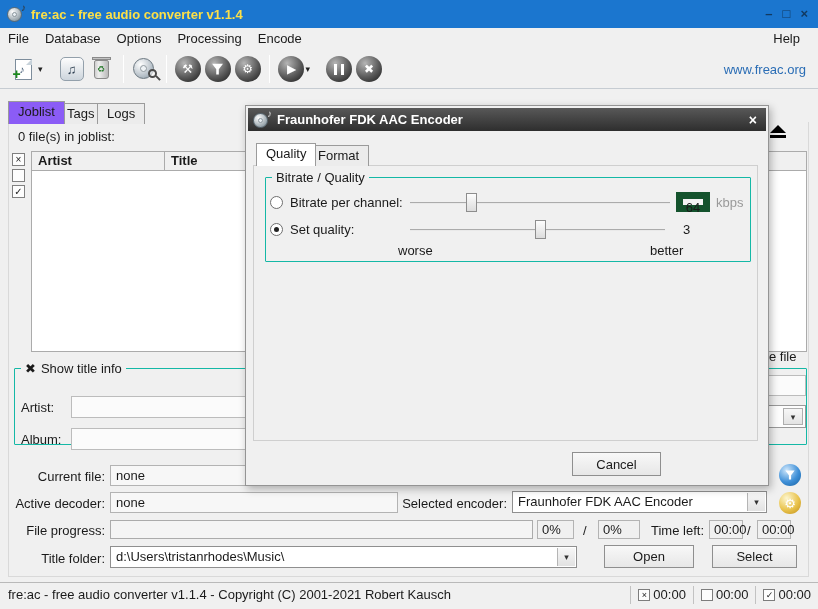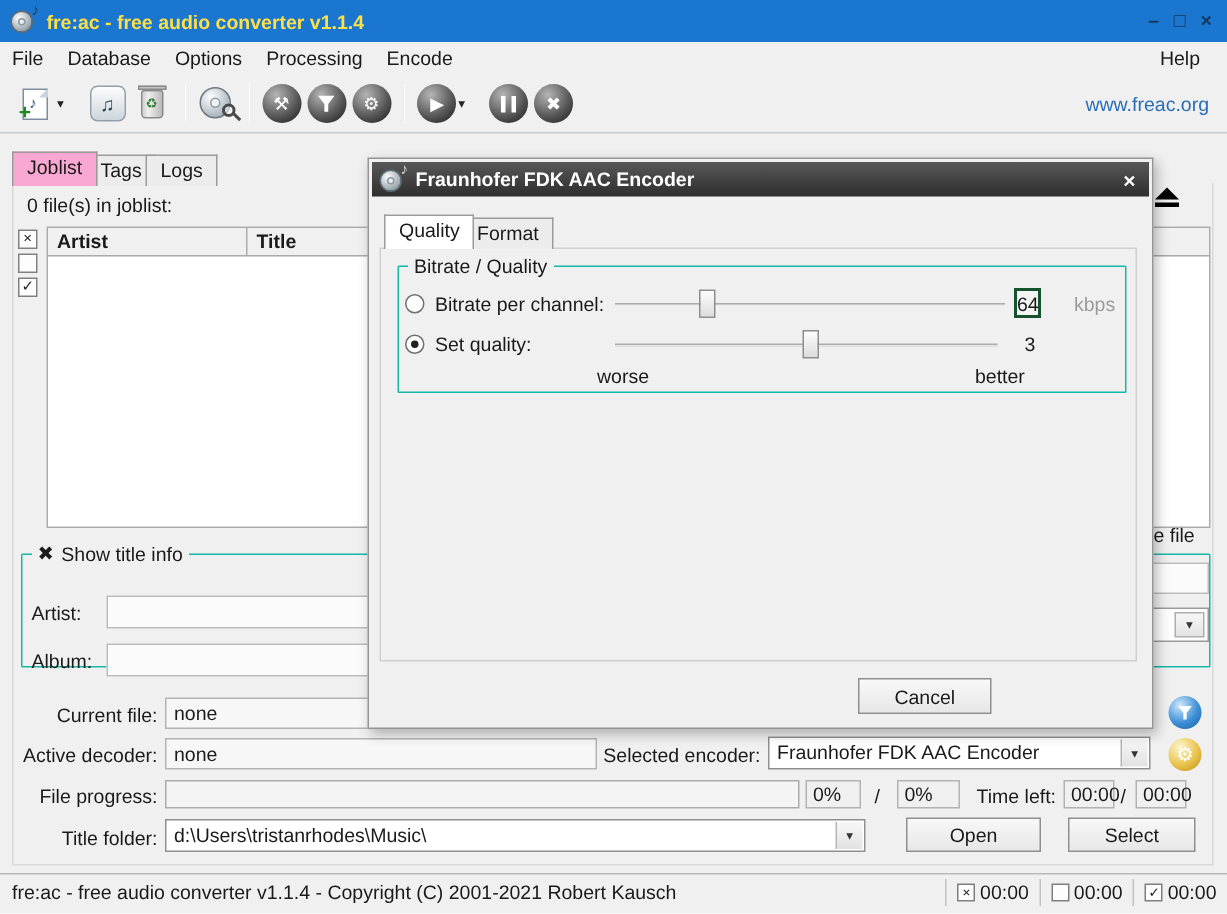--- a/index.html
+++ b/index.html
@@ -48,21 +48,21 @@
   .cdmag .disc{position:absolute;left:1px;top:2px;width:21px;height:21px;border-radius:50%;
       background:radial-gradient(circle at 35% 30%,#ffffff,#aeb9c2 70%,#7c8890);border:1px solid #6b7780;}
   .cdmag .hole{position:absolute;left:8px;top:9px;width:7px;height:7px;border-radius:50%;background:#eef2f5;border:1px solid #90999f;}
   .cdmag .lens{position:absolute;right:1px;bottom:4px;width:9px;height:9px;border:2px solid #4a4a4a;border-radius:50%;background:rgba(255,255,255,.55);}
   .cdmag .handle{position:absolute;right:-1px;bottom:1px;width:2px;height:6px;background:#4a4a4a;transform:rotate(-45deg);}
   .weblink{margin-left:auto;margin-right:12px;color:#2a6db5;}
 
   
   .tab{position:absolute;height:21px;padding:0 9px;line-height:20px;border:1px solid #9b9b9b;border-bottom:none;
        background:#ececec;top:103px;}
-  .tab.active{background:#f9a8d4;top:101px;height:23px;z-index:2;}
+  .tab.active{background:#8b5cf6;top:101px;height:23px;z-index:2;}
   .pagebox{position:absolute;left:8px;top:122px;width:801px;height:455px;border:1px solid #d9d9d9;border-top:none;}
 
   .count{position:absolute;left:18px;top:129px;}
   .eject{position:absolute;left:766px;top:125px;width:24px;height:18px;display:flex;flex-direction:column;align-items:center;gap:2px;}
   .eject .tri{width:0;height:0;border-left:8px solid transparent;border-right:8px solid transparent;border-bottom:8px solid #000;}
   .eject .bar{width:16px;height:3px;background:#000;}
 
   .ckbox{position:absolute;width:13px;height:13px;border:1px solid #808080;background:#fdfdfd;
          font-size:10px;line-height:11px;text-align:center;color:#222;}
 
@@ -119,21 +119,21 @@
   .dtitle .x{margin-left:auto;margin-right:9px;font-weight:bold;font-size:14px;color:#fff;}
   .dtab{position:absolute;height:21px;padding:0 9px;line-height:20px;border:1px solid #9b9b9b;border-bottom:none;
         background:#ececec;top:39px;}
   .dtab.active{top:37px;height:23px;background:#fff;z-index:2;}
   .dpage{position:absolute;left:7px;top:59px;width:505px;height:276px;border:1px solid #cfcfcf;background:#f0f0f0;}
   #bq{left:19px;top:64px;width:486px;height:92px;}
   .radio{position:absolute;width:13px;height:13px;border:1px solid #6f6f6f;border-radius:50%;background:#fff;}
   .radio.sel::after{content:"";position:absolute;left:3px;top:3px;width:5px;height:5px;border-radius:50%;background:#222;}
   .track{position:absolute;height:2px;background:#ababab;border-bottom:1px solid #e9e9e9;}
   .thumb{position:absolute;width:11px;height:19px;background:linear-gradient(#fdfdfd,#dcdcdc);border:1px solid #8d8d8d;}
-  .vbox{position:absolute;width:18px;height:20px;border:2px solid #14532d;background:#f4f4f4;text-align:center;line-height:18px;}
+  .vbox{position:absolute;width:34px;height:20px;border:7px solid #14532d;background:#f4f4f4;text-align:center;line-height:18px;}
   .gray{color:#9a9a9a;}
   .dbtn{position:absolute;width:89px;height:24px;border:1px solid #8f8f8f;background:linear-gradient(#f8f8f8,#e7e7e7);
         display:flex;align-items:center;justify-content:center;}
 </style>
 </head>
 <body>
 
 <div id="app">
 
   <div class="titlebar">

